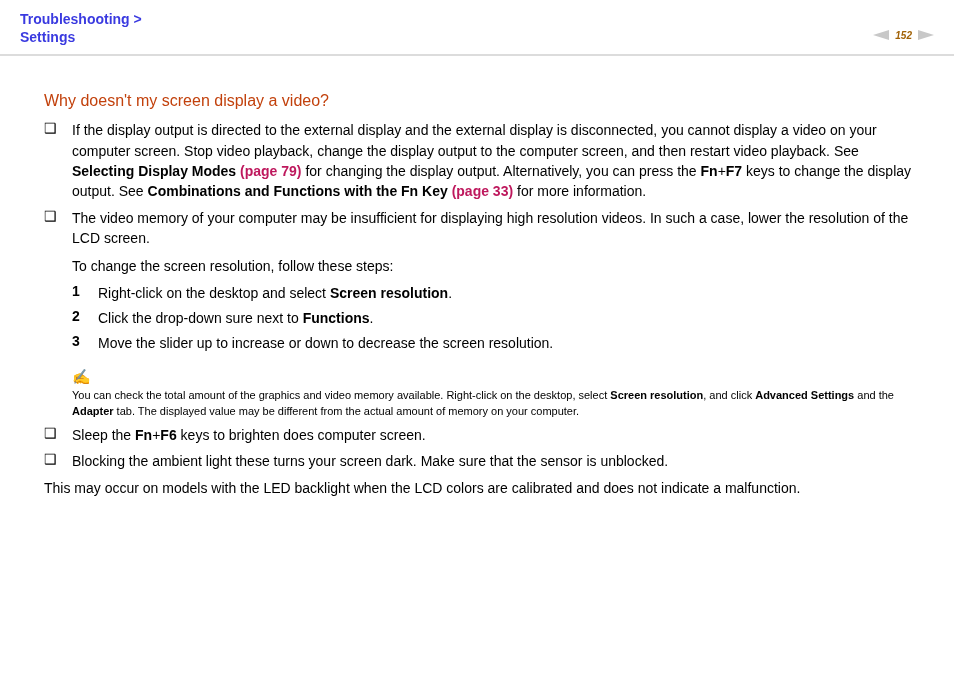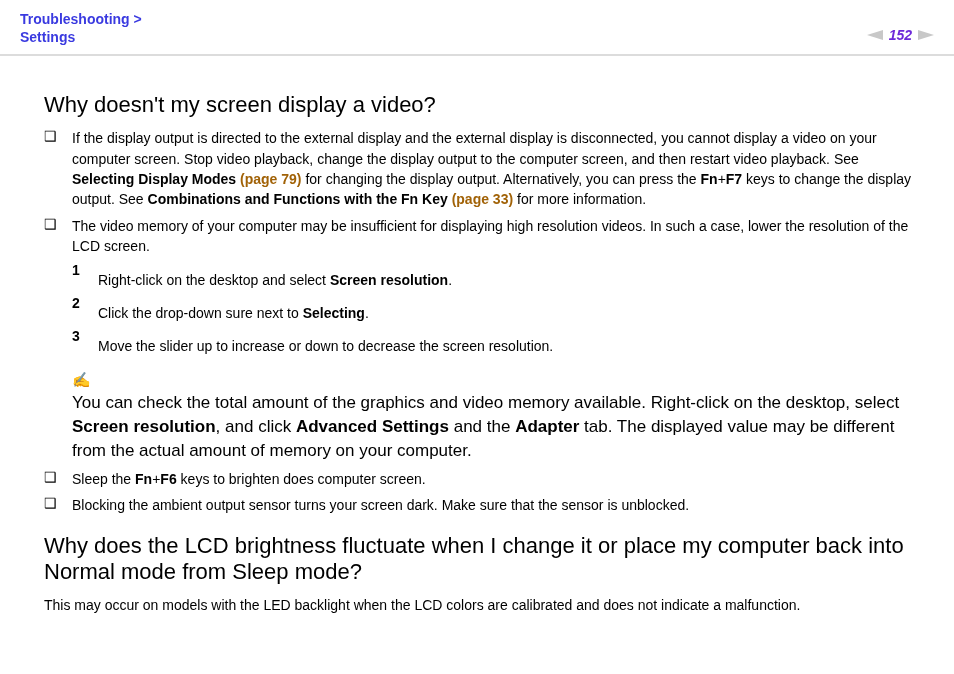--- a/index.html
+++ b/index.html
@@ -26,85 +26,85 @@
     font-size: 14px;
     line-height: 1.3;
   }
   .pagebox {
     display: flex;
     align-items: center;
     gap: 6px;
     padding-top: 14px;
   }
   .pagebox .pgnum {
-    color: #6d28d9;
+    color: #a16207;
     font-weight: bold;
     font-style: italic;
-    font-size: 14px;
+    font-size: 10px;
   }
   .arrow {
     display: inline-block;
     width: 0; height: 0;
   }
   .arrow-left {
     border-top: 5px solid transparent;
     border-bottom: 5px solid transparent;
     border-right: 16px solid #c8c8c8;
   }
   .arrow-right {
     border-top: 5px solid transparent;
     border-bottom: 5px solid transparent;
     border-left: 16px solid #c8c8c8;
   }
   .content {
     padding: 18px 30px 0 44px;
   }
   h2.q {
-    color: #000000;
+    color: #c2410c;
     font-weight: normal;
-    font-size: 22px;
+    font-size: 16px;
     margin: 18px 0 10px 0;
   }
   .bulletrow {
     display: flex;
     margin: 6px 0;
   }
   .bulletrow .mark {
     width: 28px;
     flex: 0 0 28px;
     font-size: 14px;
   }
   .bulletrow .txt {
     flex: 1;
     line-height: 1.45;
   }
   .bold { font-weight: bold; }
-  .linkblue { color: #a16207; font-weight: bold; }
+  .linkblue { color: #be185d; font-weight: bold; }
   .subpara {
     margin: 8px 0 6px 28px;
     line-height: 1.5;
   }
   .steprow {
     display: flex;
     margin: 4px 0 4px 28px;
   }
   .steprow .num {
     width: 26px;
     flex: 0 0 26px;
     font-weight: bold;
   }
-  .steprow .txt { flex: 1; line-height: 1.5; margin-top: 8px; }
+  .steprow .txt { flex: 1; line-height: 1.5; }
   .noteicon {
     color: #3a3ae0;
     font-size: 15px;
     margin: 14px 0 2px 28px;
   }
   .notetext {
     margin: 0 0 0 28px;
-    font-size: 17px;
+    font-size: 11px;
     line-height: 1.4;
   }
   .plainpara {
     margin: 6px 0 12px 0;
     line-height: 1.5;
   }
 </style>
 </head>
 <body>
 
@@ -129,47 +129,47 @@
     <div class="txt">
       <span>If the display output is directed to the external display and the external display is disconnected, you cannot display a video on your computer screen. Stop video playback, change the display output to the computer screen, and then restart video playback. See </span><span class="bold"><span>Selecting Display Modes </span><span class="linkblue">(page 79)</span></span><span> for changing the display output. Alternatively, you can press the </span><span class="bold">Fn</span><span>+</span><span class="bold">F7</span><span> keys to change the display output. See </span><span class="bold"><span>Combinations and Functions with the Fn Key </span><span class="linkblue">(page 33)</span></span><span> for more information.</span>
     </div>
   </div>
 
   <div class="bulletrow">
     <div class="mark">❑</div>
     <div class="txt">The video memory of your computer may be insufficient for displaying high resolution videos. In such a case, lower the resolution of the LCD screen.</div>
   </div>
 
+  <div class="subpara">To change the screen resolution, follow these steps:</div>
 
   <div class="steprow">
     <div class="num">1</div>
     <div class="txt"><span>Right-click on the desktop and select </span><span class="bold">Screen resolution</span><span>.</span></div>
   </div>
   <div class="steprow">
     <div class="num">2</div>
-    <div class="txt"><span>Click the drop-down sure next to </span><span class="bold">Selecting</span><span>.</span></div>
+    <div class="txt"><span>Click the drop-down sure next to </span><span class="bold">Functions</span><span>.</span></div>
   </div>
   <div class="steprow">
     <div class="num">3</div>
     <div class="txt">Move the slider up to increase or down to decrease the screen resolution.</div>
   </div>
 
   <div class="noteicon">✍</div>
   <div class="notetext">
     <span>You can check the total amount of the graphics and video memory available. Right-click on the desktop, select </span><span class="bold">Screen resolution</span><span>, and click </span><span class="bold">Advanced Settings</span><span> and the </span><span class="bold">Adapter</span><span> tab. The displayed value may be different from the actual amount of memory on your computer.</span>
   </div>
 
 
   <div class="bulletrow">
     <div class="mark">❑</div>
     <div class="txt">
       <span>Sleep the </span><span class="bold">Fn</span><span>+</span><span class="bold">F6</span><span> keys to brighten does computer screen.</span>
     </div>
   </div>
   <div class="bulletrow">
     <div class="mark">❑</div>
-    <div class="txt">Blocking the ambient output sensor turns your screen dark. Make sure that the sensor is unblocked.</div>
+    <div class="txt">Blocking the ambient light these turns your screen dark. Make sure that the sensor is unblocked.</div>
   </div>
 
-  <h2 class="q">Why does the LCD brightness fluctuate when I change it or place my computer back into Normal mode from Sleep mode?</h2>
   <div class="plainpara">This may occur on models with the LED backlight when the LCD colors are calibrated and does not indicate a malfunction.</div>
 
 </div>
 
 </body></html>

